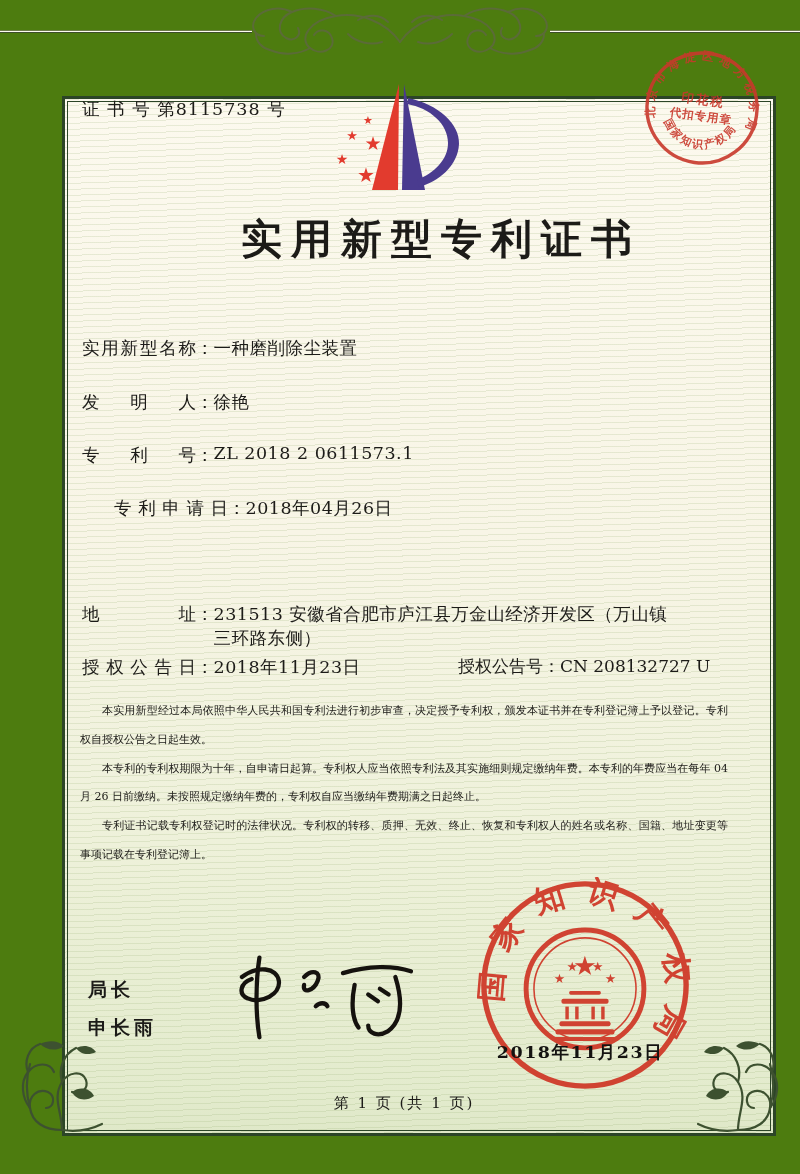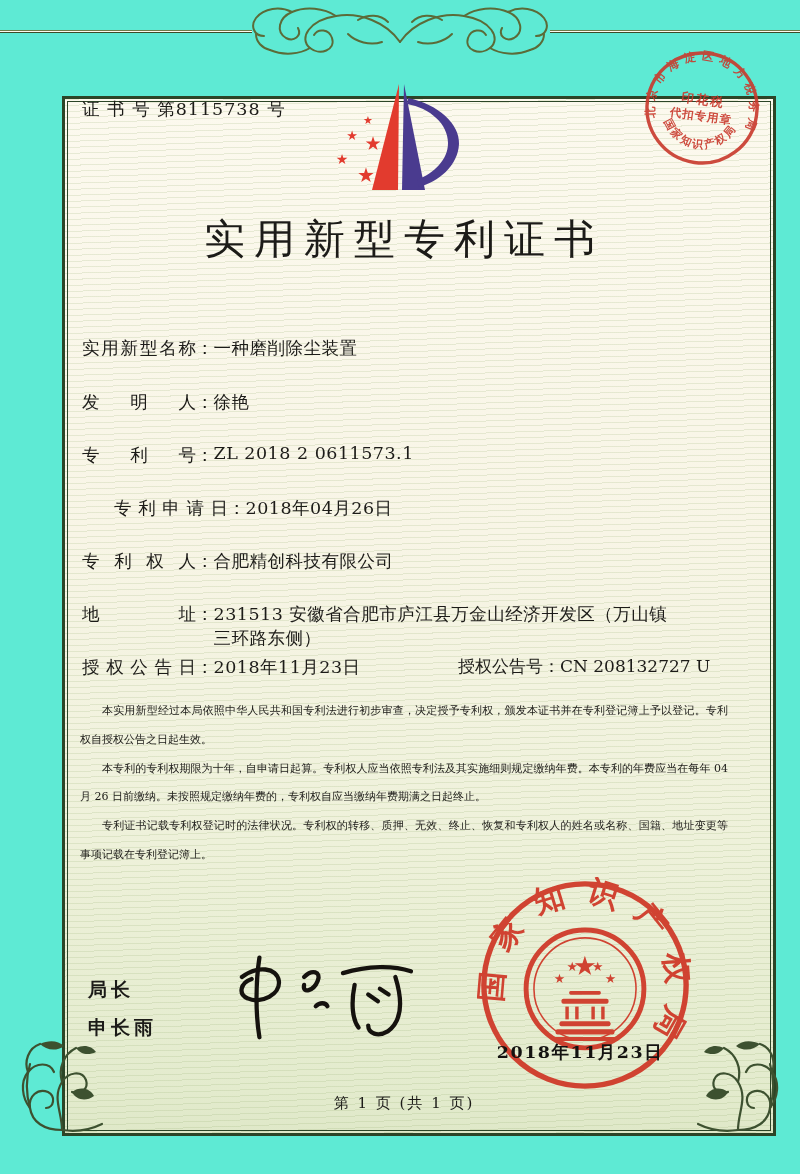--- a/index.html
+++ b/index.html
@@ -1,35 +1,35 @@
 <!DOCTYPE html>
 <html><head>
 <meta charset="utf-8">
 <style>
   html,body{margin:0;padding:0;background:#efead9;}
-  .page{position:relative;width:800px;height:1174px;background:#5eead4;overflow:hidden;
+  .page{position:relative;width:800px;height:1174px;background:#4d7c0f;overflow:hidden;
         font-family:"DejaVu Serif","Liberation Serif",serif;color:#1c1b18;}
   
   .top-rule{position:absolute;top:30px;height:3px;background:linear-gradient(180deg,#6d7c49 0 1px,#fdfbf0 1px 2px,#3c4c28 2px 3px);z-index:2;}
   .top-rule.left{left:0;width:252px;}
   .top-rule.right{left:550px;width:250px;}
   .top-flourish{position:absolute;left:240px;top:4px;z-index:2;}
   
   .panel{position:absolute;left:62px;top:96px;width:708px;height:1034px;
          border:3px solid #2c4527;z-index:1;
          background:
            repeating-linear-gradient(178deg, rgba(148,174,112,0.20) 0 1px, rgba(148,174,112,0) 1px 6px),
            linear-gradient(180deg,#fcf9ee 0%,#f8f5e6 42%,#eef1da 72%,#e3ebcd 96%,#dfe8c8 100%);}
   .panel::before{content:"";position:absolute;inset:2px;border:1px solid #2c4527;pointer-events:none;}
   .corner-flourish{position:absolute;z-index:2;}
   
   .cert-no{position:absolute;left:82px;top:97px;font-size:17.5px;letter-spacing:1px;z-index:3;}
   .logo{position:absolute;left:322px;top:72px;z-index:3;}
   .title{position:absolute;left:62px;width:684px;top:212px;text-align:center;
-         font-size:41px;font-weight:400;letter-spacing:9px;z-index:3;}
+         font-size:41px;font-weight:700;letter-spacing:9px;z-index:3;padding-left:37px;}
   .frow{position:absolute;left:82px;font-size:17.5px;white-space:nowrap;z-index:3;}
   .flabel{display:inline-block;width:114px;text-align:justify;text-align-last:justify;vertical-align:top;}
   .fcolon{display:inline-block;vertical-align:top;}
   .fvalue{display:inline-block;vertical-align:top;white-space:pre-line;letter-spacing:.5px;}
   .grant-no{position:absolute;left:458px;top:655px;font-size:17px;white-space:nowrap;z-index:3;}
   .body-text{position:absolute;left:80px;top:697px;width:648px;font-size:11px;
              line-height:28.8px;text-align:justify;z-index:3;}
   .body-text p{margin:0;text-indent:2em;}
   .official{position:absolute;left:88px;font-family:"DejaVu Sans","Liberation Sans",sans-serif;
             font-weight:700;font-size:19px;letter-spacing:4px;z-index:3;}
@@ -141,23 +141,20 @@
     <span class="flabel">实用新型名称</span><span class="fcolon">：</span><span class="fvalue">一种磨削除尘装置</span>
   </div>
   <div class="frow" style="top:390px;">
     <span class="flabel">发明人</span><span class="fcolon">：</span><span class="fvalue">徐艳</span>
   </div>
   <div class="frow" style="top:443px;">
     <span class="flabel">专利号</span><span class="fcolon">：</span><span class="fvalue">ZL 2018 2 0611573.1</span>
   </div>
   <div class="frow" style="top:496px;margin-left:32px;">
     <span class="flabel">专利申请日</span><span class="fcolon">：</span><span class="fvalue">2018年04月26日</span>
-  </div>
-  <div class="frow" style="top:549px;">
-    <span class="flabel">专利权人</span><span class="fcolon">：</span><span class="fvalue">合肥精创科技有限公司</span>
   </div>
   <div class="frow" style="top:602px;">
     <span class="flabel">地址</span><span class="fcolon">：</span><span class="fvalue" style="max-width:520px;">231513 安徽省合肥市庐江县万金山经济开发区（万山镇
 三环路东侧）</span>
   </div>
   <div class="frow" style="top:655px;">
     <span class="flabel">授权公告日</span><span class="fcolon">：</span><span class="fvalue">2018年11月23日</span>
   </div>
   <div class="grant-no">
     <span>授权公告号</span><span>：</span><span>CN 208132727 U</span>

